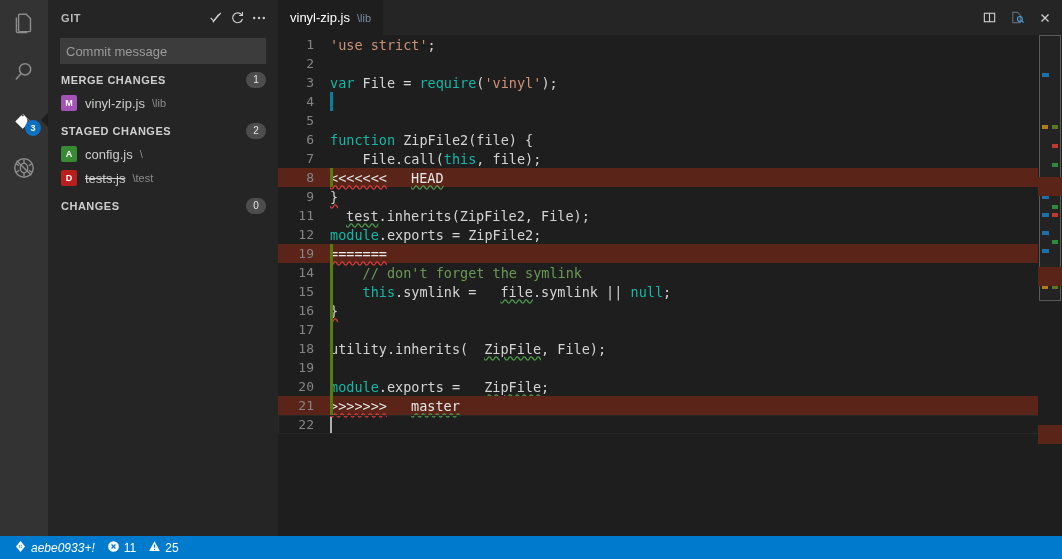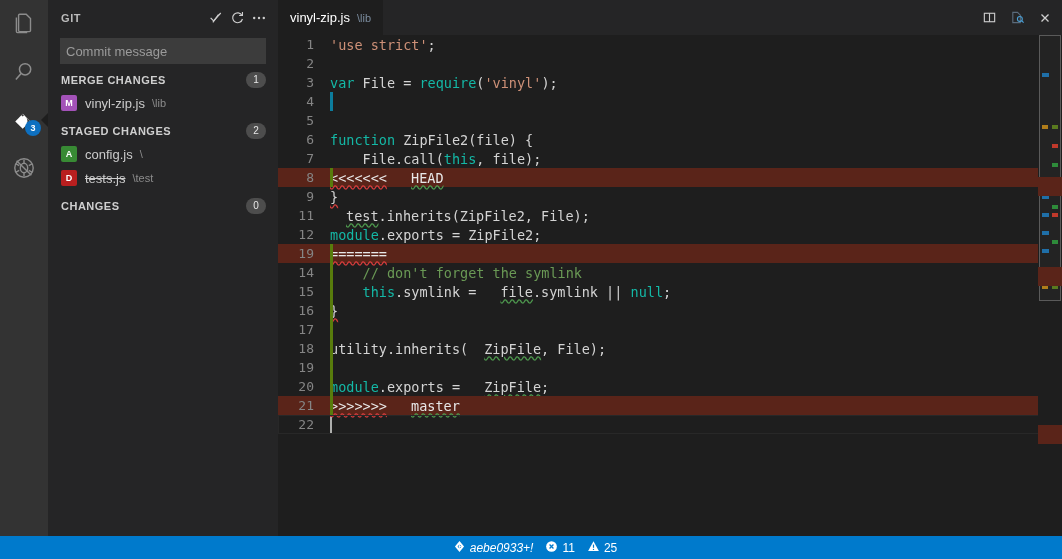--- a/index.html
+++ b/index.html
@@ -176,21 +176,21 @@
   }
   .conflict-band {
     position: absolute; right: 0; width: 24px; height: 19px;
     background: #5a2419;
   }
 
   
   #statusbar {
     position: absolute; left: 0; bottom: 0; width: 1062px; height: 23px;
     background: #007acc; display: flex; align-items: center;
-    color: #ffffff; font-size: 12px; flex-direction: column;
+    color: #ffffff; font-size: 12px;
   }
   #sb-left { display: flex; align-items: center; padding-left: 8px; gap: 0; }
   #sb-right {
     margin-left: auto; display: flex; align-items: center;
     padding-right: 10px; gap: 0;
   }
   .sb-item {
     display: flex; align-items: center; gap: 4px;
     padding: 0 6px; height: 23px; cursor: pointer;
   }

